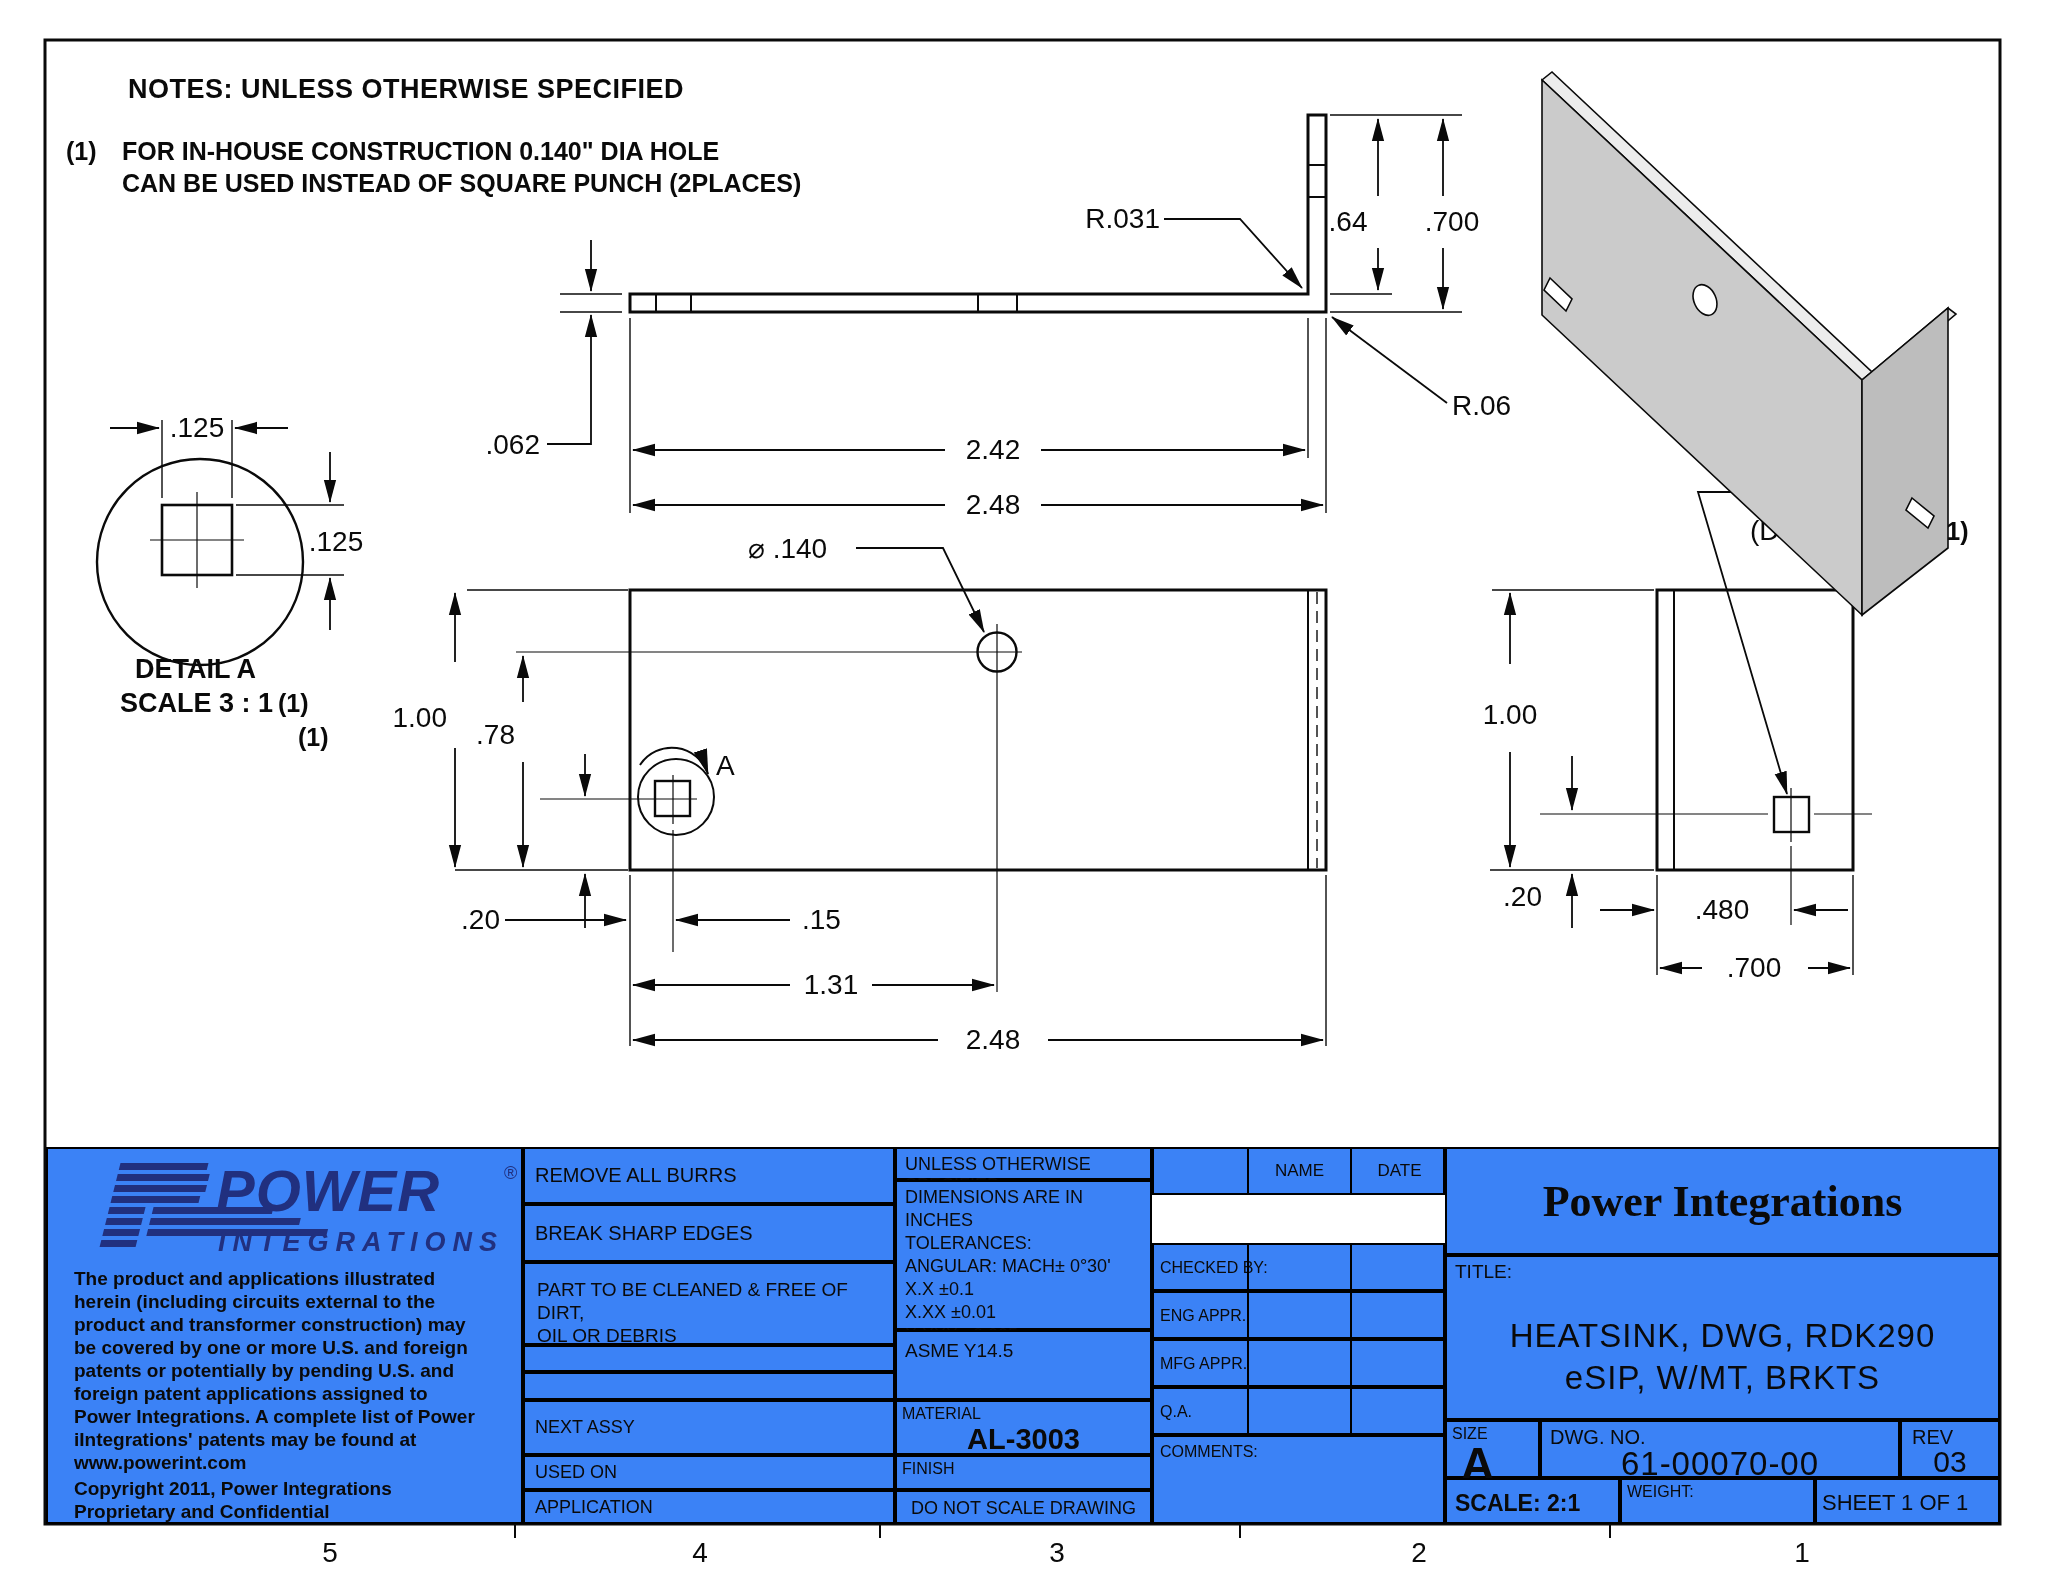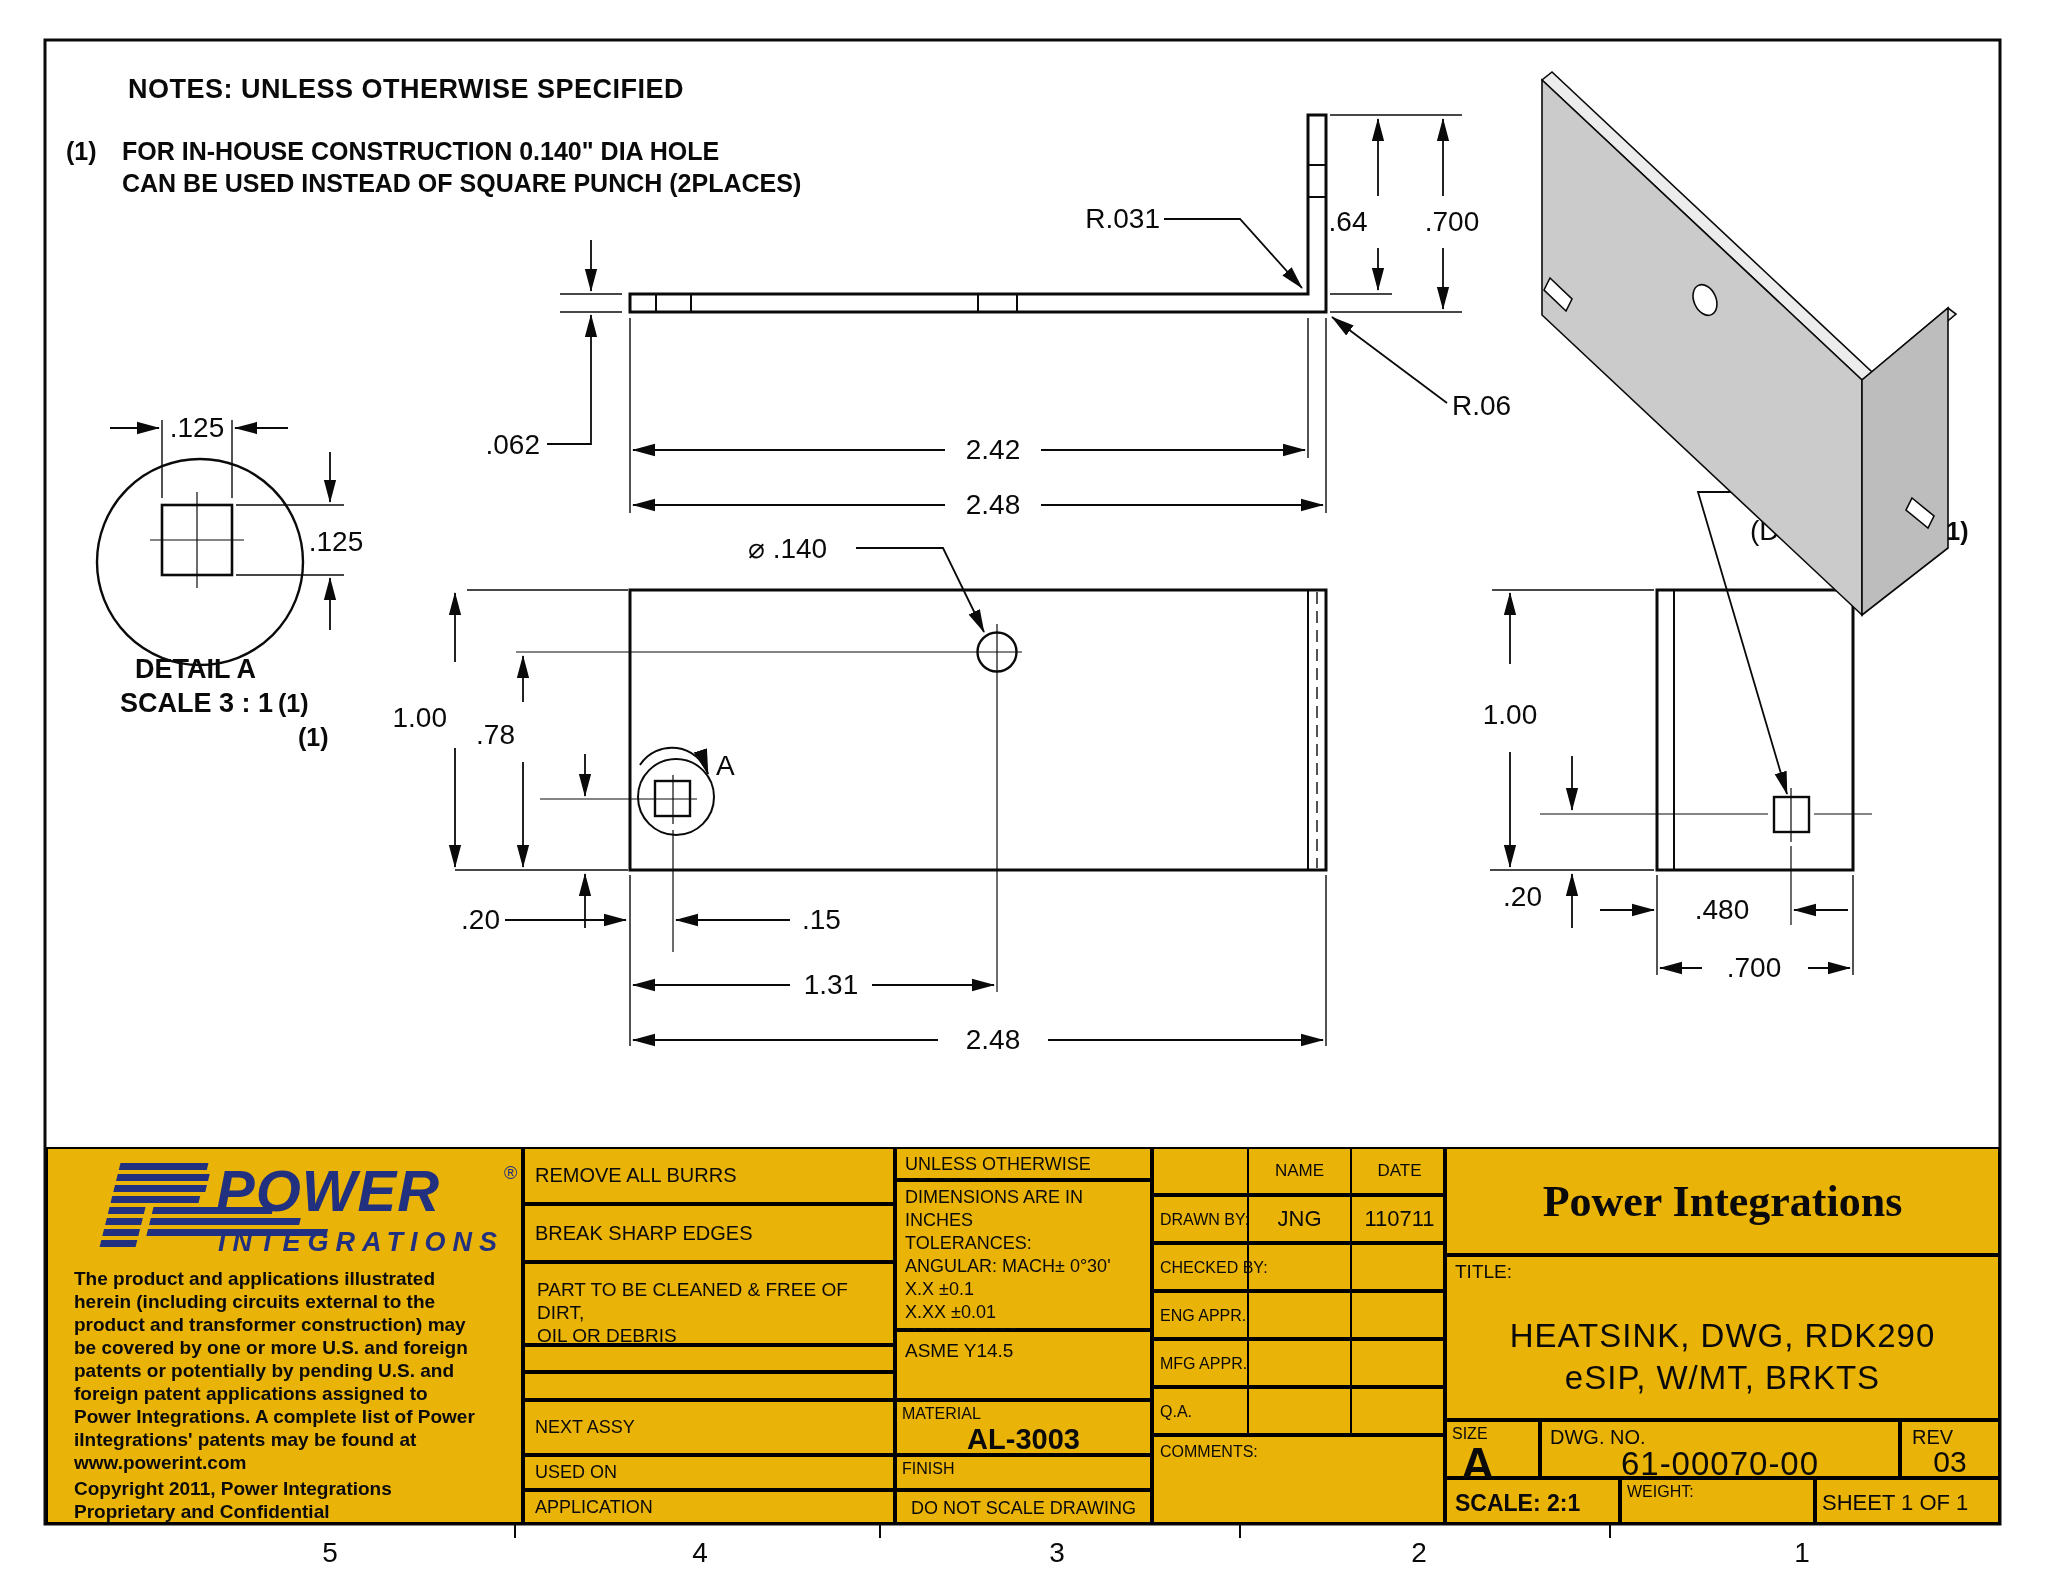--- a/index.html
+++ b/index.html
@@ -6,21 +6,21 @@
   .sheet{position:relative;width:2046px;height:1581px;background:#ffffff;
          font-family:"Liberation Sans",sans-serif;color:#0a0a0a;overflow:hidden;}
   .sheet svg{position:absolute;left:0;top:0;}
   svg text{font-family:"Liberation Sans",sans-serif;fill:#0a0a0a;}
   .dim{font-size:28px;}
   .note-head{font-size:27px;font-weight:700;letter-spacing:.5px;}
   .note-body{font-size:25px;font-weight:700;}
   .zone{font-size:28px;}
   .detail-title{font-size:27px;font-weight:600;}
   
-  .tb-box{position:absolute;border:2px solid #000;box-sizing:border-box;background:#eab308;}
+  .tb-box{position:absolute;border:2px solid #000;box-sizing:border-box;background:#3b82f6;}
   .tb-label{font-size:16px;padding:3px 0 0 5px;}
   .tb-cell-text{font-size:20px;padding:0 0 0 10px;display:flex;align-items:center;height:100%;}
   .tb-cell-text.small{font-size:18px;line-height:21px;}
   .tol{font-size:18px;line-height:23px;padding:4px 0 0 8px;}
   .center-big{display:flex;align-items:center;justify-content:center;height:100%;}
   .legal{position:absolute;font-size:19px;line-height:23px;font-weight:700;}
   .company{font-family:"Liberation Serif",serif;font-weight:700;font-size:44px;}
   .titletext{font-size:33px;letter-spacing:1px;text-align:center;}
   .navy{color:#21307f;fill:#21307f;}
 </style>
@@ -296,26 +296,20 @@
 </div>
 <div class="tb-box" style="left:895px;top:1490px;width:257px;height:34px;">
   <div style="font-size:18px;text-align:center;padding-top:6px;">DO NOT SCALE DRAWING</div>
 </div>
 
 <div class="tb-box" style="left:1152px;top:1147px;width:293px;height:48px;">
   <div style="position:absolute;left:93px;top:0;width:105px;height:100%;border-left:2px solid #000;border-right:2px solid #000;box-sizing:border-box;
               display:flex;align-items:center;justify-content:center;font-size:17px;">NAME</div>
   <div style="position:absolute;left:198px;top:0;width:95px;height:100%;display:flex;align-items:center;justify-content:center;font-size:17px;">DATE</div>
 </div>
-<div class="tb-box" style="left:1152px;top:1195px;width:293px;height:48px;">
-  <div style="position:absolute;left:6px;top:14px;font-size:16px;">DRAWN BY:</div>
-  <div style="position:absolute;left:93px;top:0;width:105px;height:100%;border-left:2px solid #000;border-right:2px solid #000;box-sizing:border-box;
-              display:flex;align-items:center;justify-content:center;font-size:22px;">JNG</div>
-  <div style="position:absolute;left:198px;top:0;width:95px;height:100%;display:flex;align-items:center;justify-content:center;font-size:22px;">110711</div>
-</div>
 <div class="tb-box" style="left:1152px;top:1243px;width:293px;height:48px;">
   <div style="position:absolute;left:6px;top:14px;font-size:16px;">CHECKED BY:</div>
   <div style="position:absolute;left:93px;top:0;width:105px;height:100%;border-left:2px solid #000;border-right:2px solid #000;box-sizing:border-box;"></div>
 </div>
 <div class="tb-box" style="left:1152px;top:1291px;width:293px;height:48px;">
   <div style="position:absolute;left:6px;top:14px;font-size:16px;">ENG APPR.</div>
   <div style="position:absolute;left:93px;top:0;width:105px;height:100%;border-left:2px solid #000;border-right:2px solid #000;box-sizing:border-box;"></div>
 </div>
 <div class="tb-box" style="left:1152px;top:1339px;width:293px;height:48px;">
   <div style="position:absolute;left:6px;top:14px;font-size:16px;">MFG APPR.</div>

